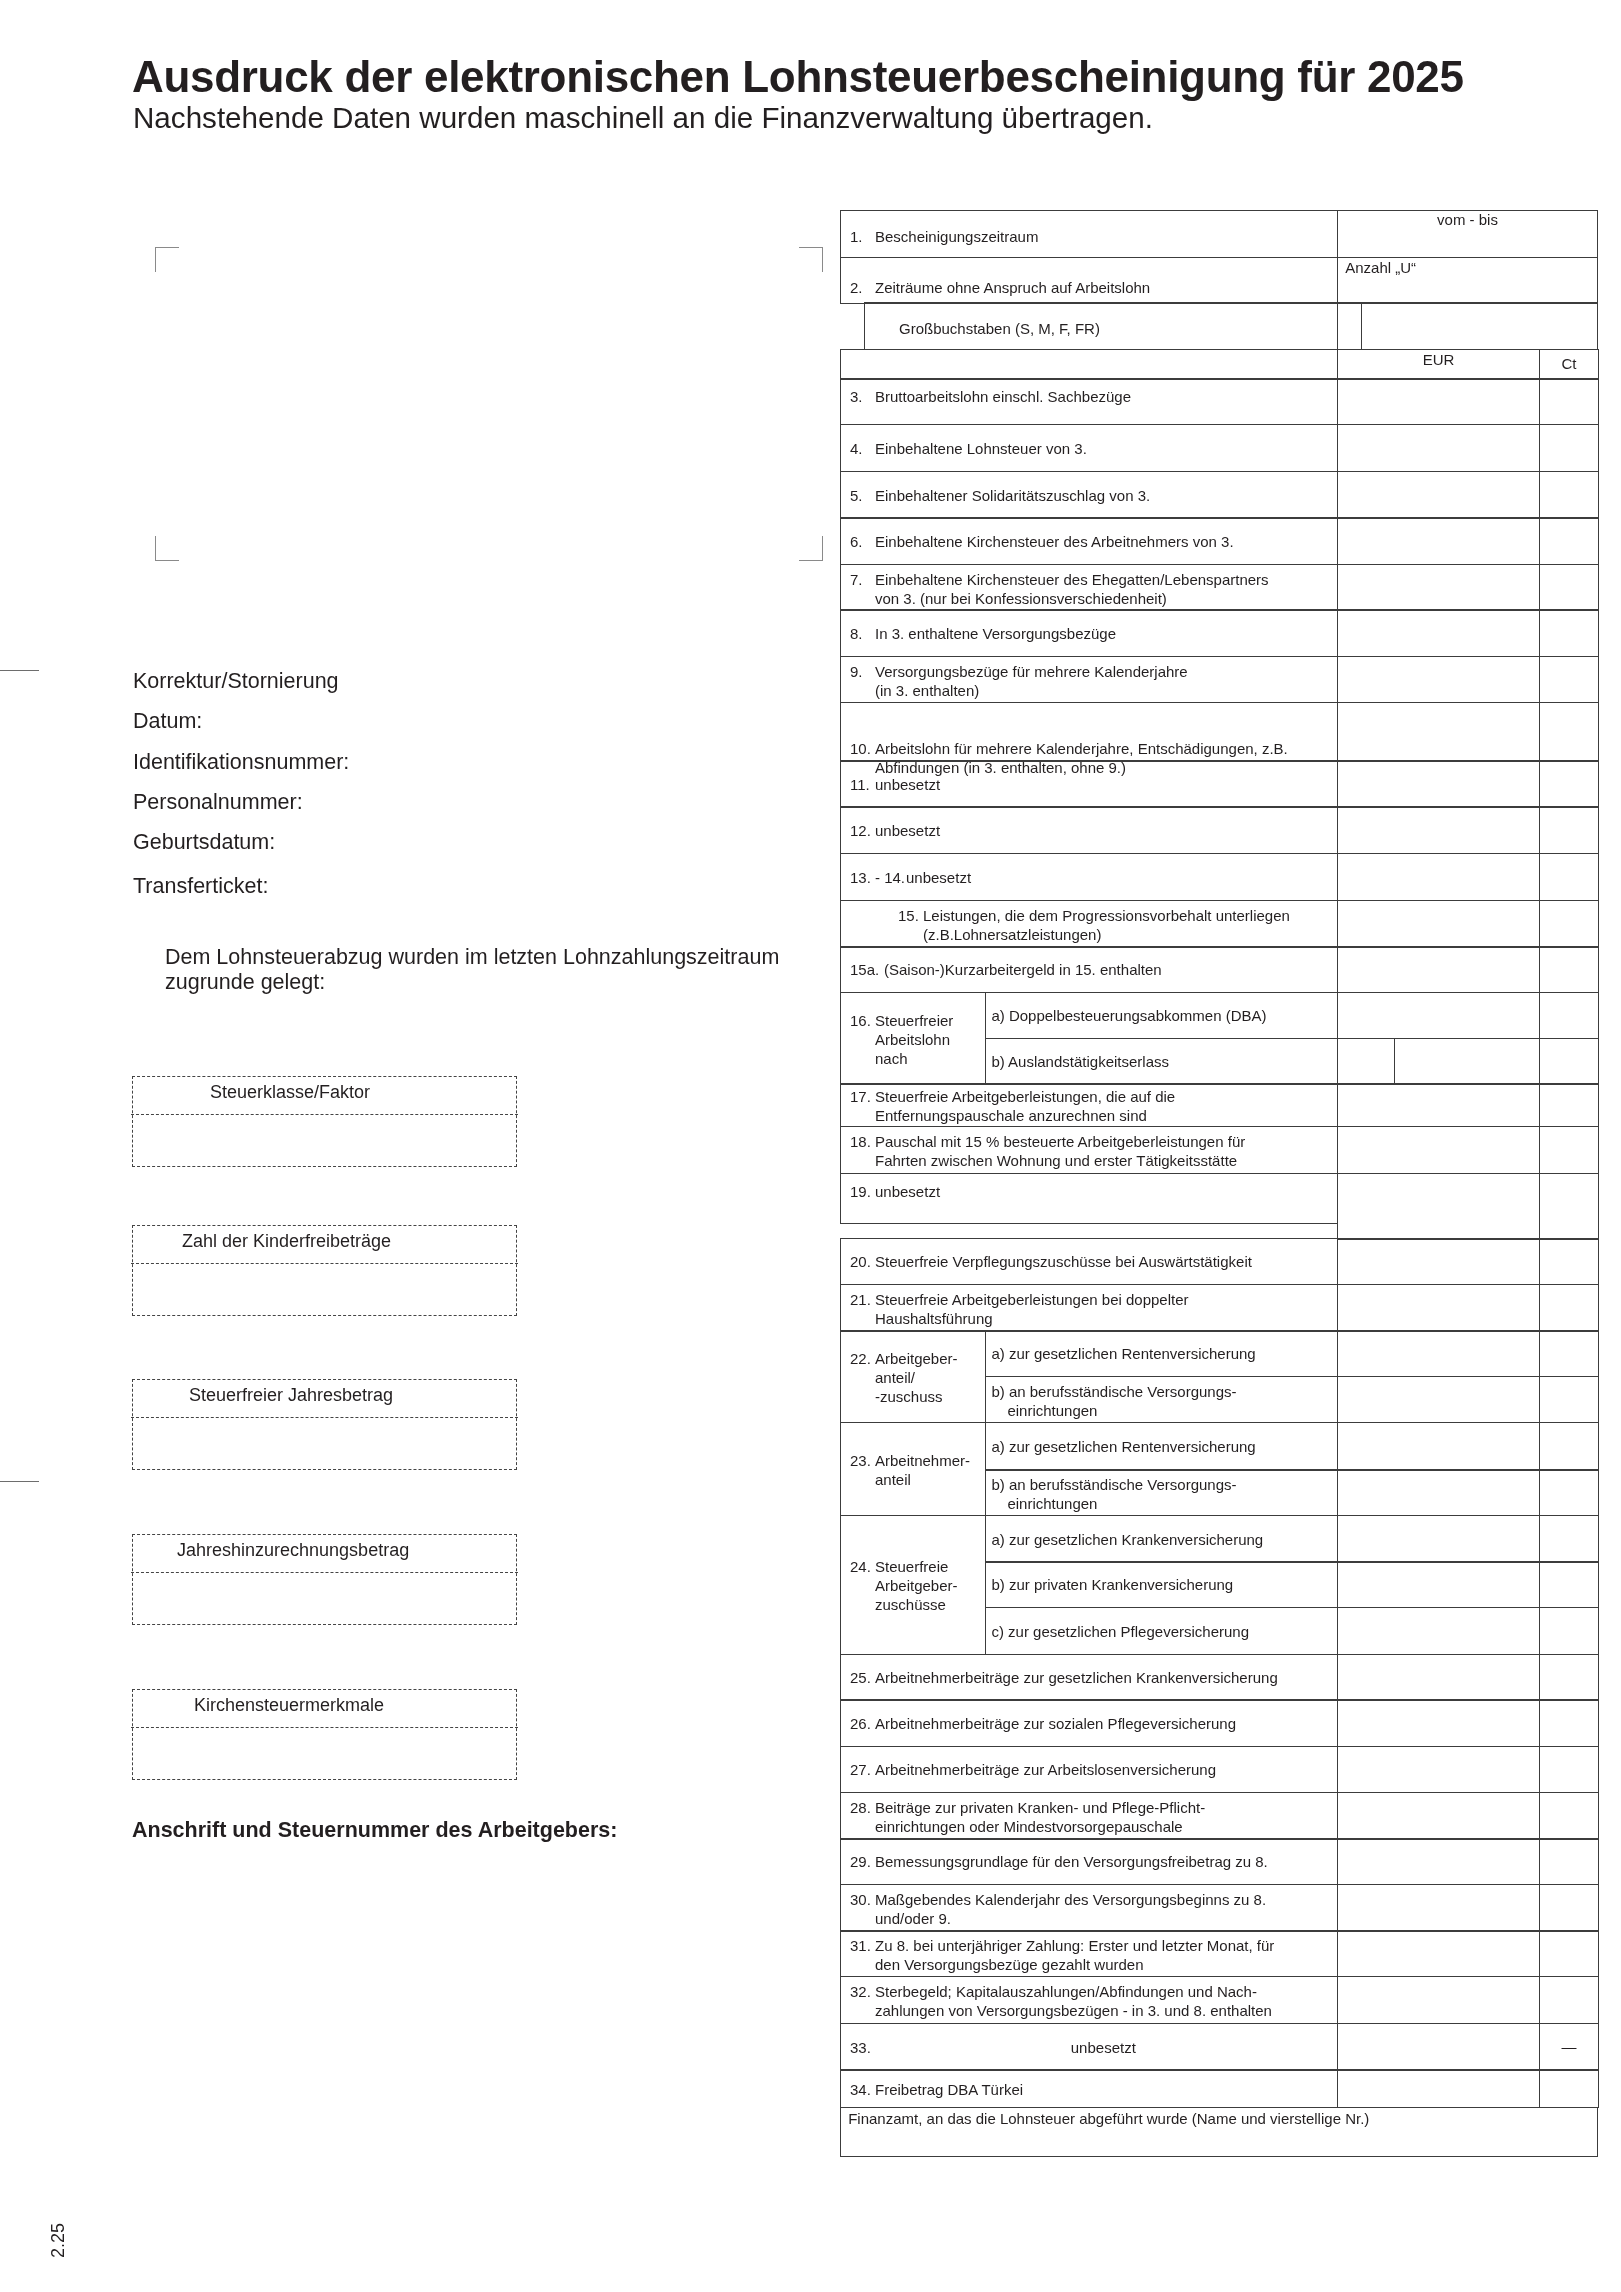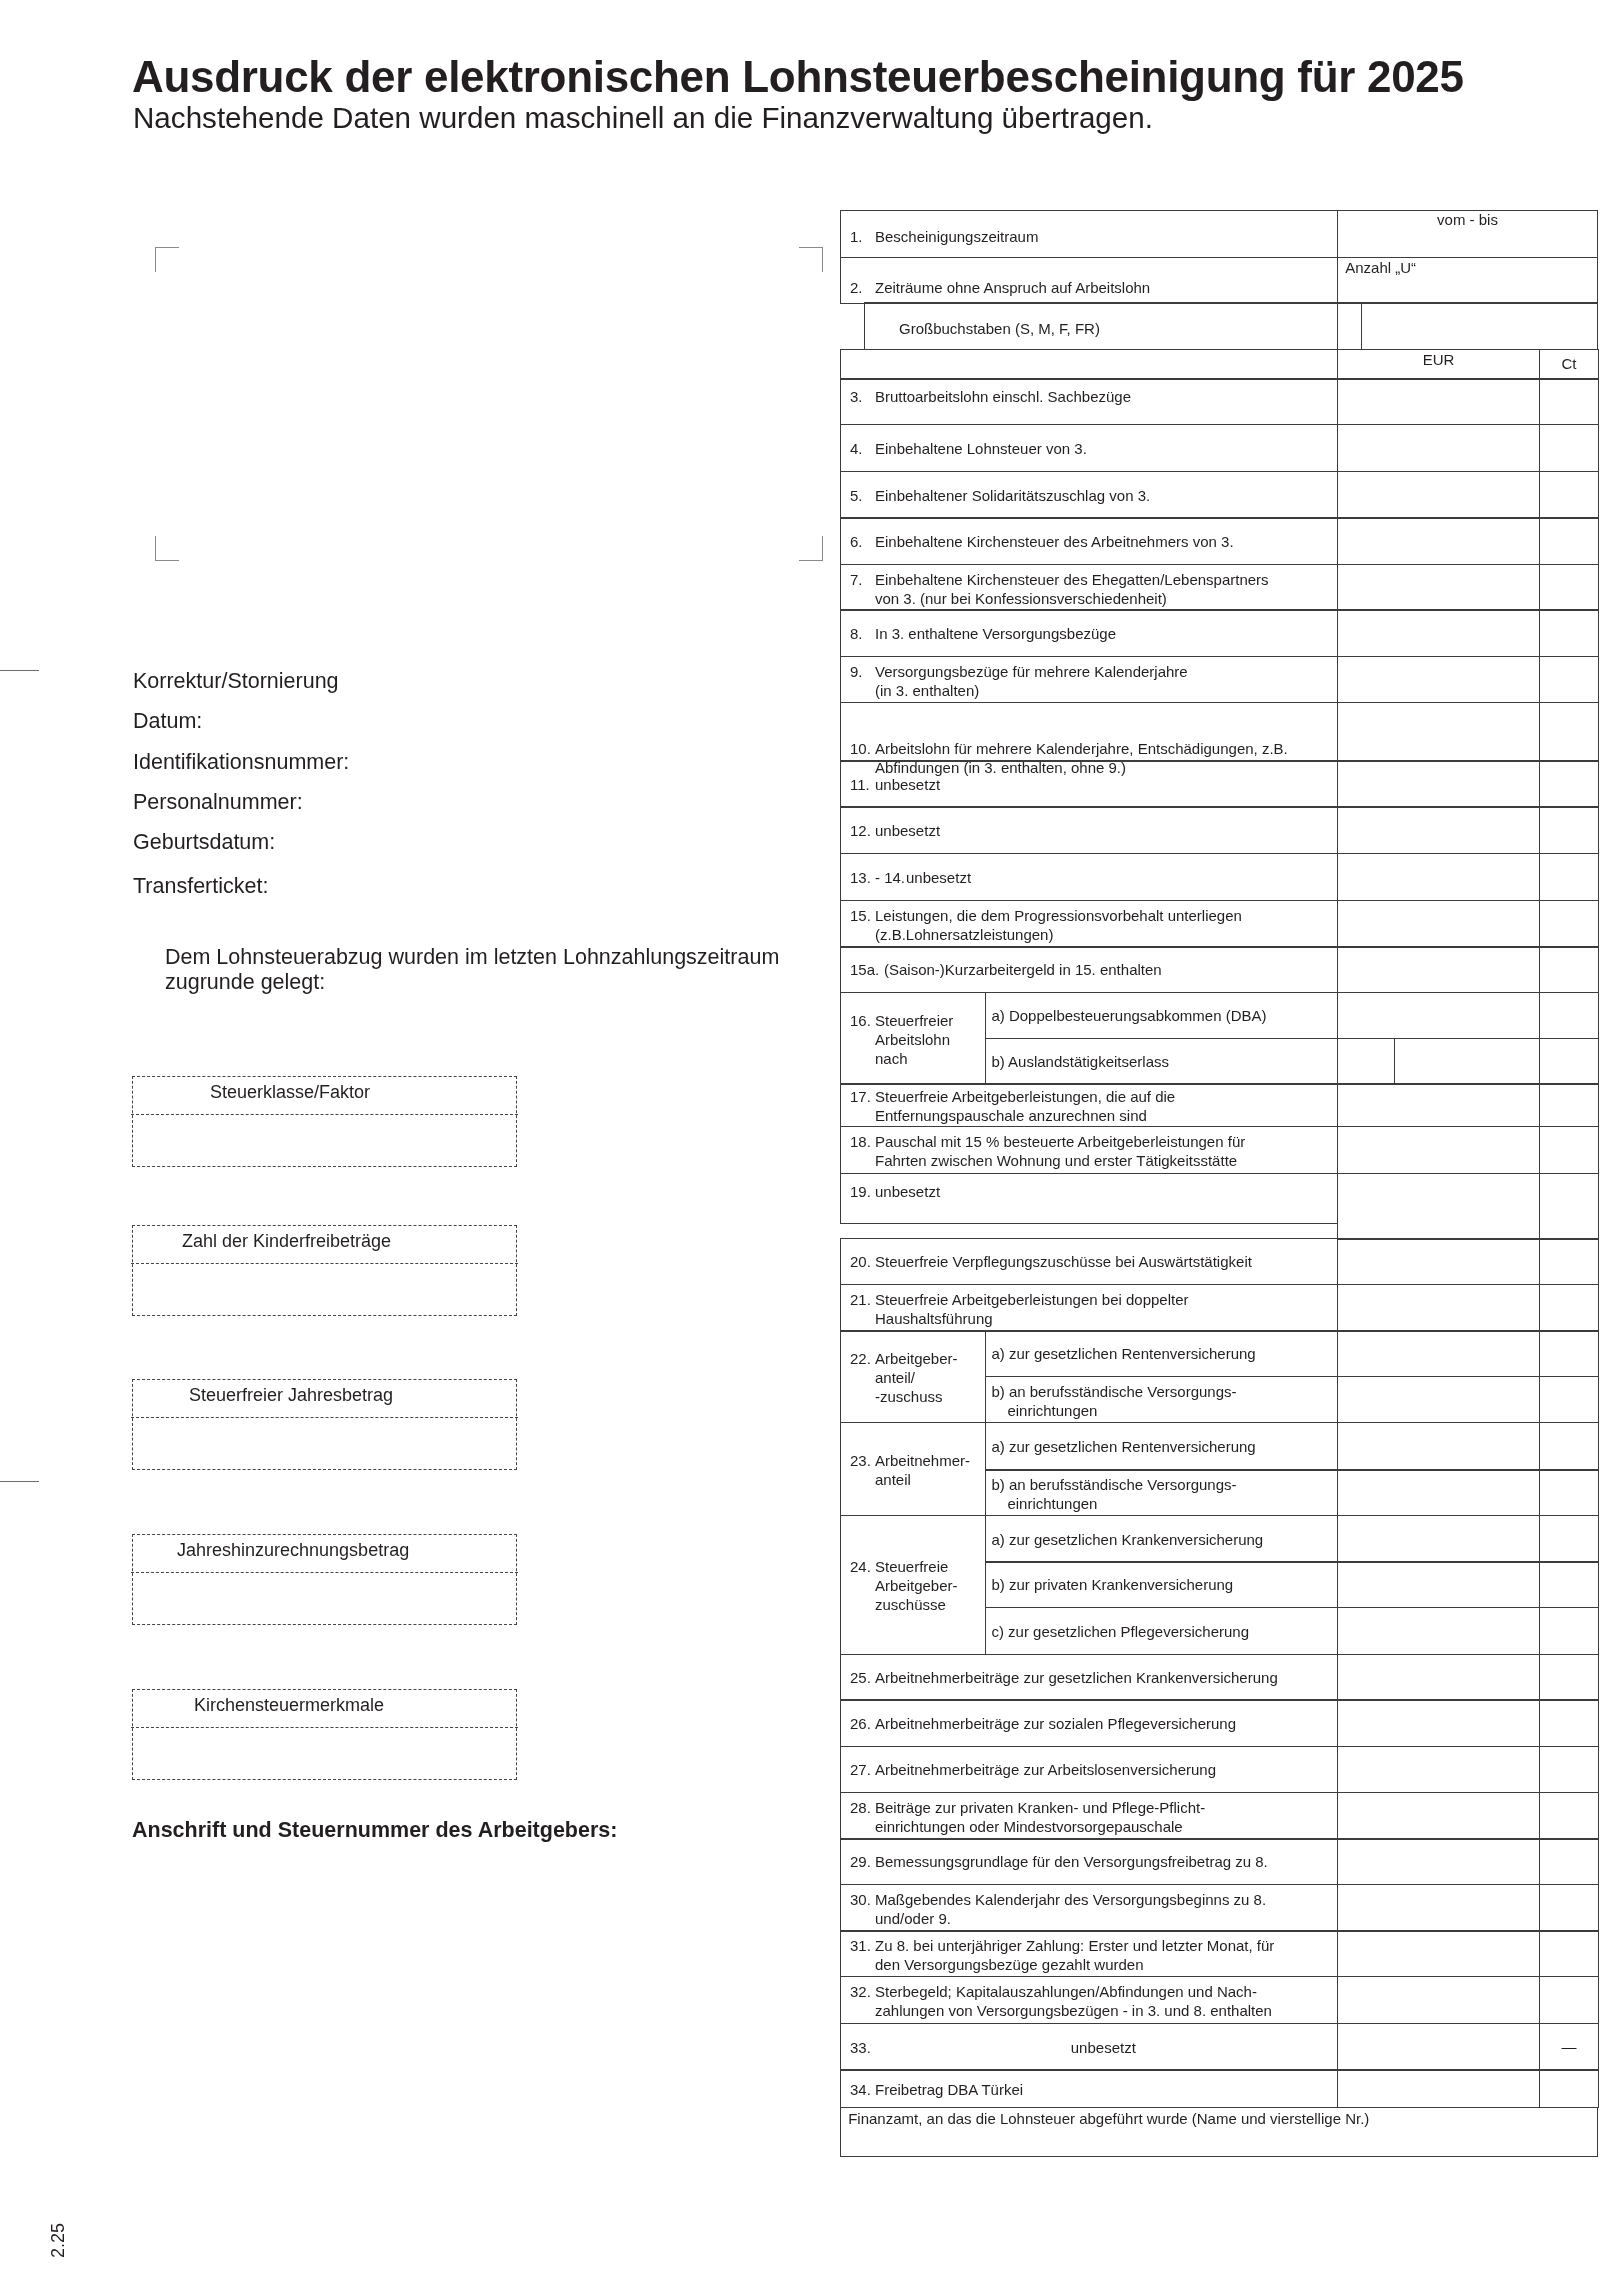--- a/index.html
+++ b/index.html
@@ -212,21 +212,21 @@
     <div class="cell" style="left: 699px; top: 596px; width: 60px; height: 48px;"></div>
     <div class="cell" style="left: 0px; top: 643px; width: 498px; height: 48px;">
       <div class="row-text" style="top: 14.3px;">
         <span class="n">13. - 14.</span>
         <span class="t" style="padding-left: 56px;">unbesetzt</span>
       </div>
     </div>
     <div class="cell" style="left: 497px; top: 643px; width: 203px; height: 48px;"></div>
     <div class="cell" style="left: 699px; top: 643px; width: 60px; height: 48px;"></div>
     <div class="cell" style="left: 0px; top: 690px; width: 498px; height: 48px;">
-      <div class="row-text" style="top: 4.5px;">
+      <div class="row-text" style="top: 4.5px; margin-left: 48px;">
         <span class="n">15.</span>
         <span class="t" style="padding-left: 25px;">Leistungen, die dem Progressionsvorbehalt unterliegen</span>
         <span class="t" style="padding-left: 25px;">(z.B.Lohnersatzleistungen)</span>
       </div>
     </div>
     <div class="cell" style="left: 497px; top: 690px; width: 203px; height: 48px;"></div>
     <div class="cell" style="left: 699px; top: 690px; width: 60px; height: 48px;"></div>
     <div class="cell" style="left: 0px; top: 736px; width: 498px; height: 47px;">
       <div class="row-text" style="top: 13.4px;">
         <span class="n">15a.</span>

